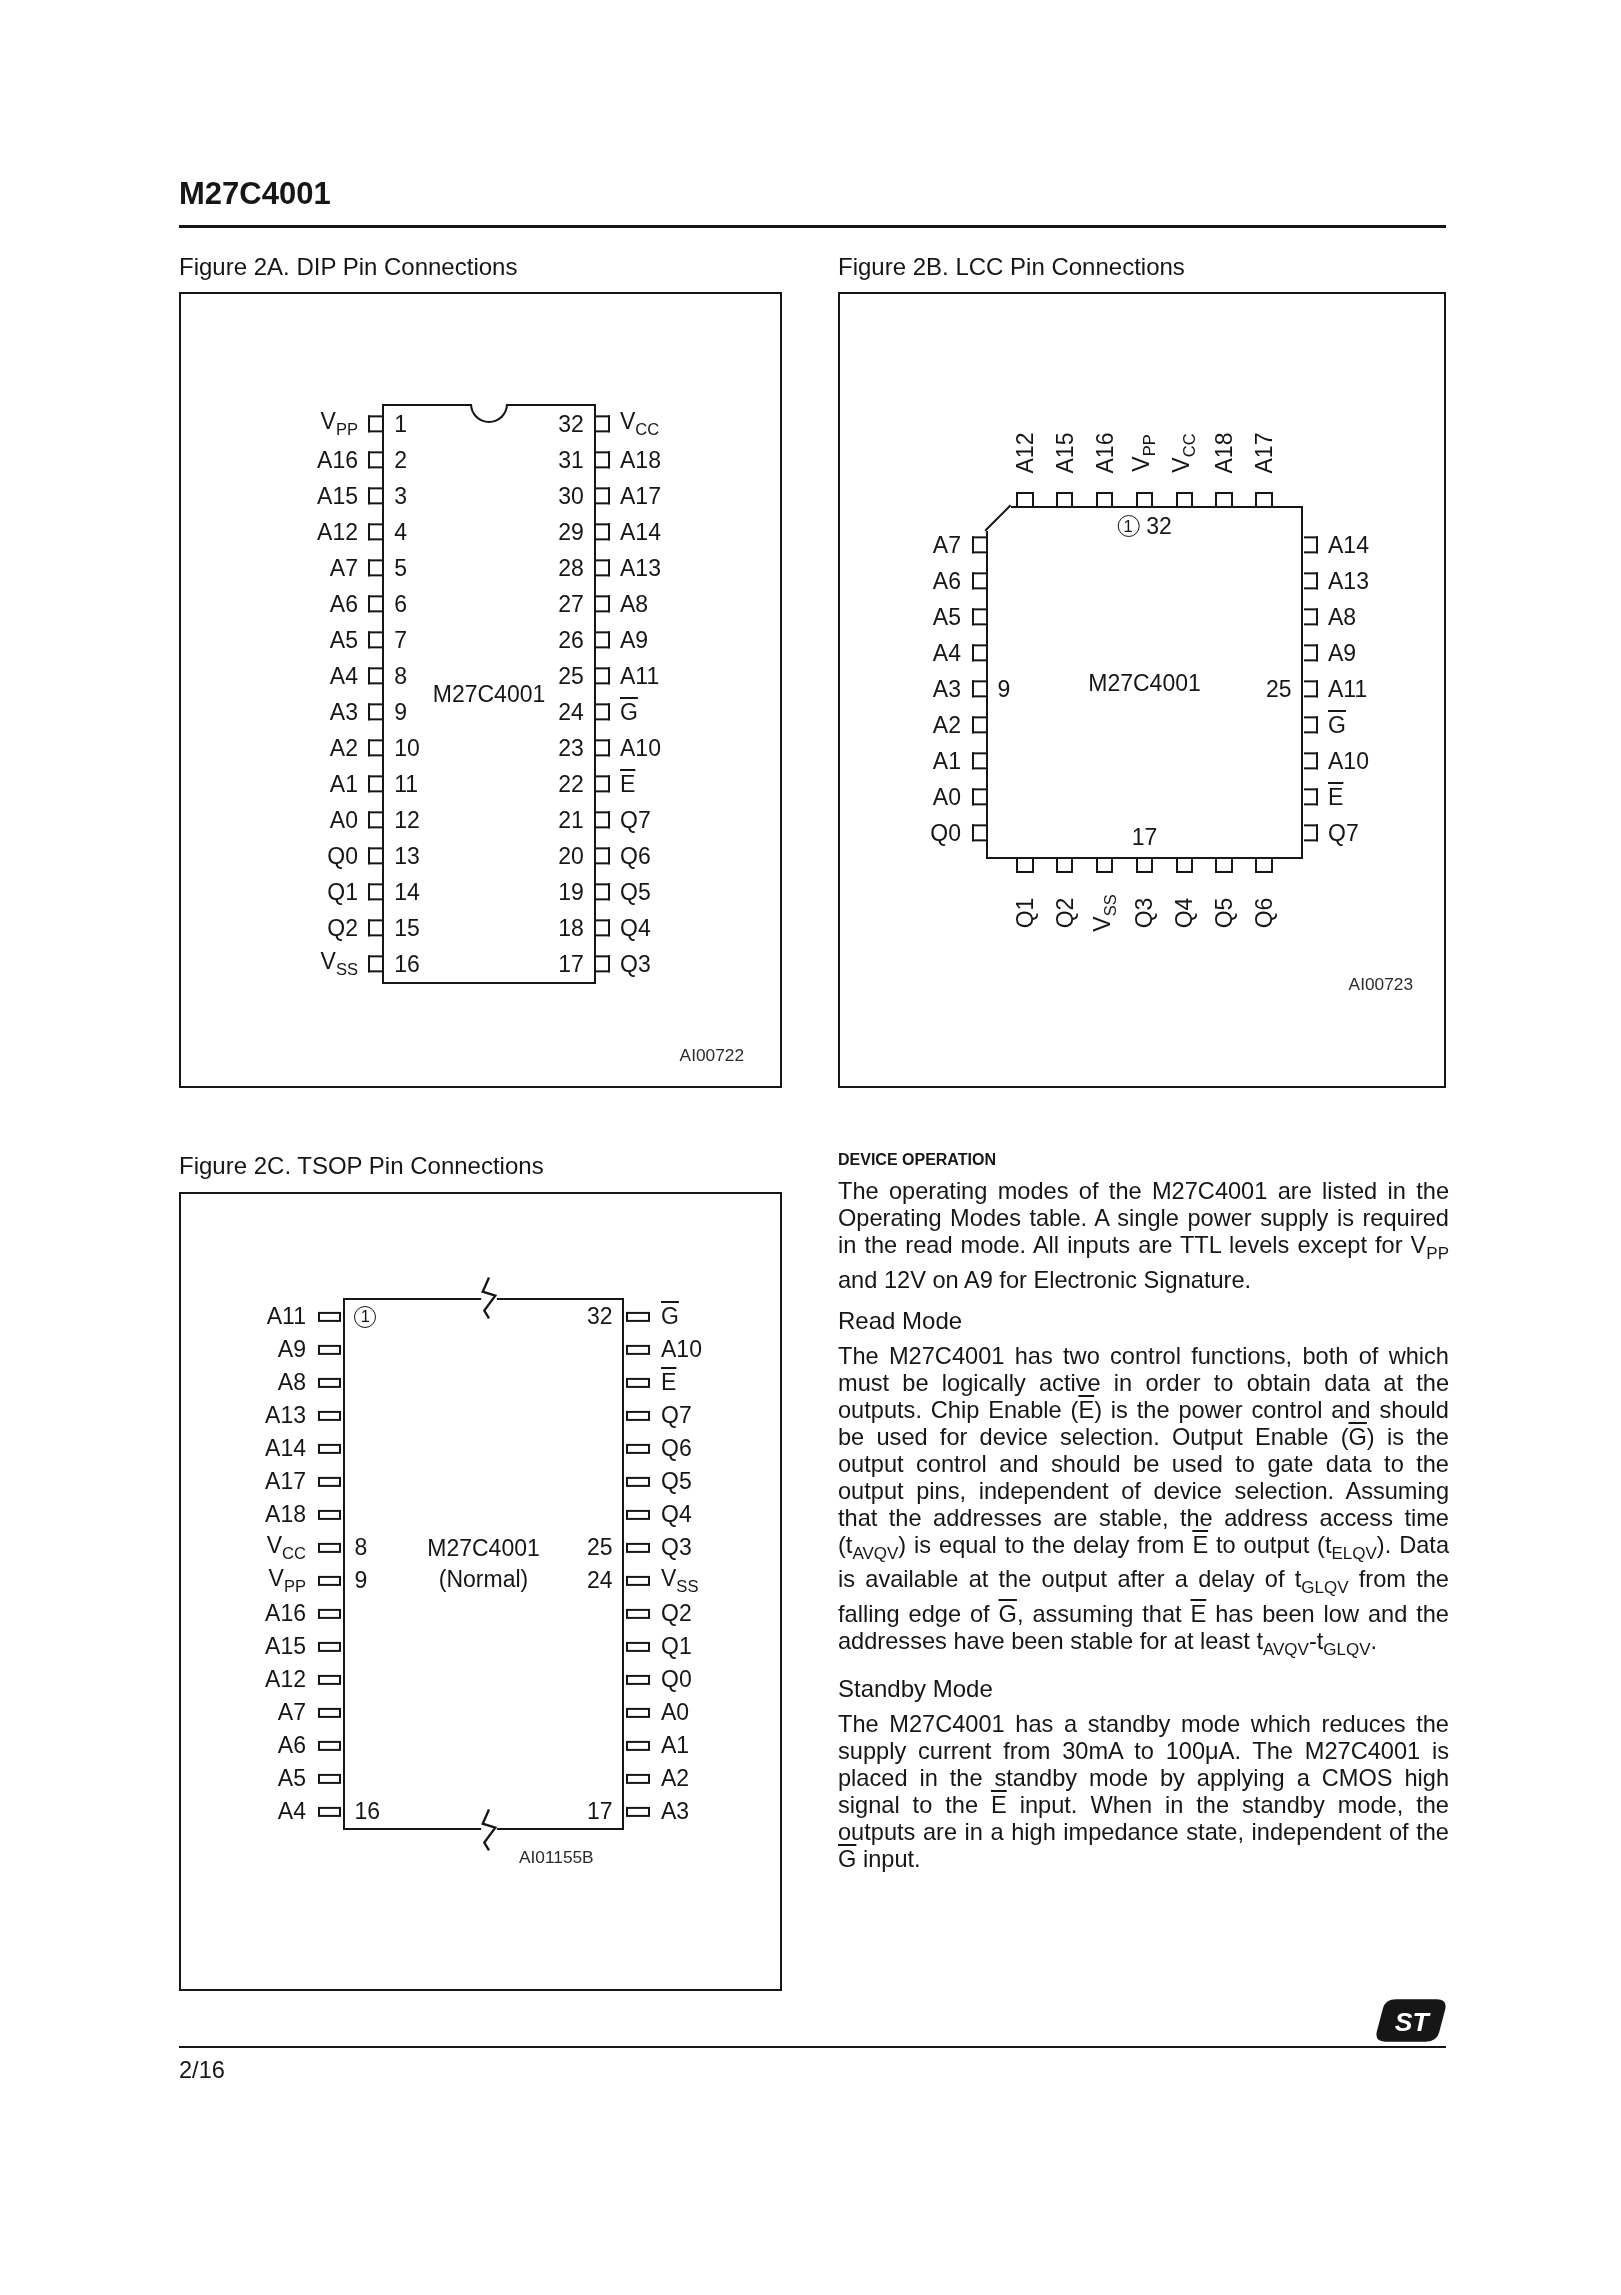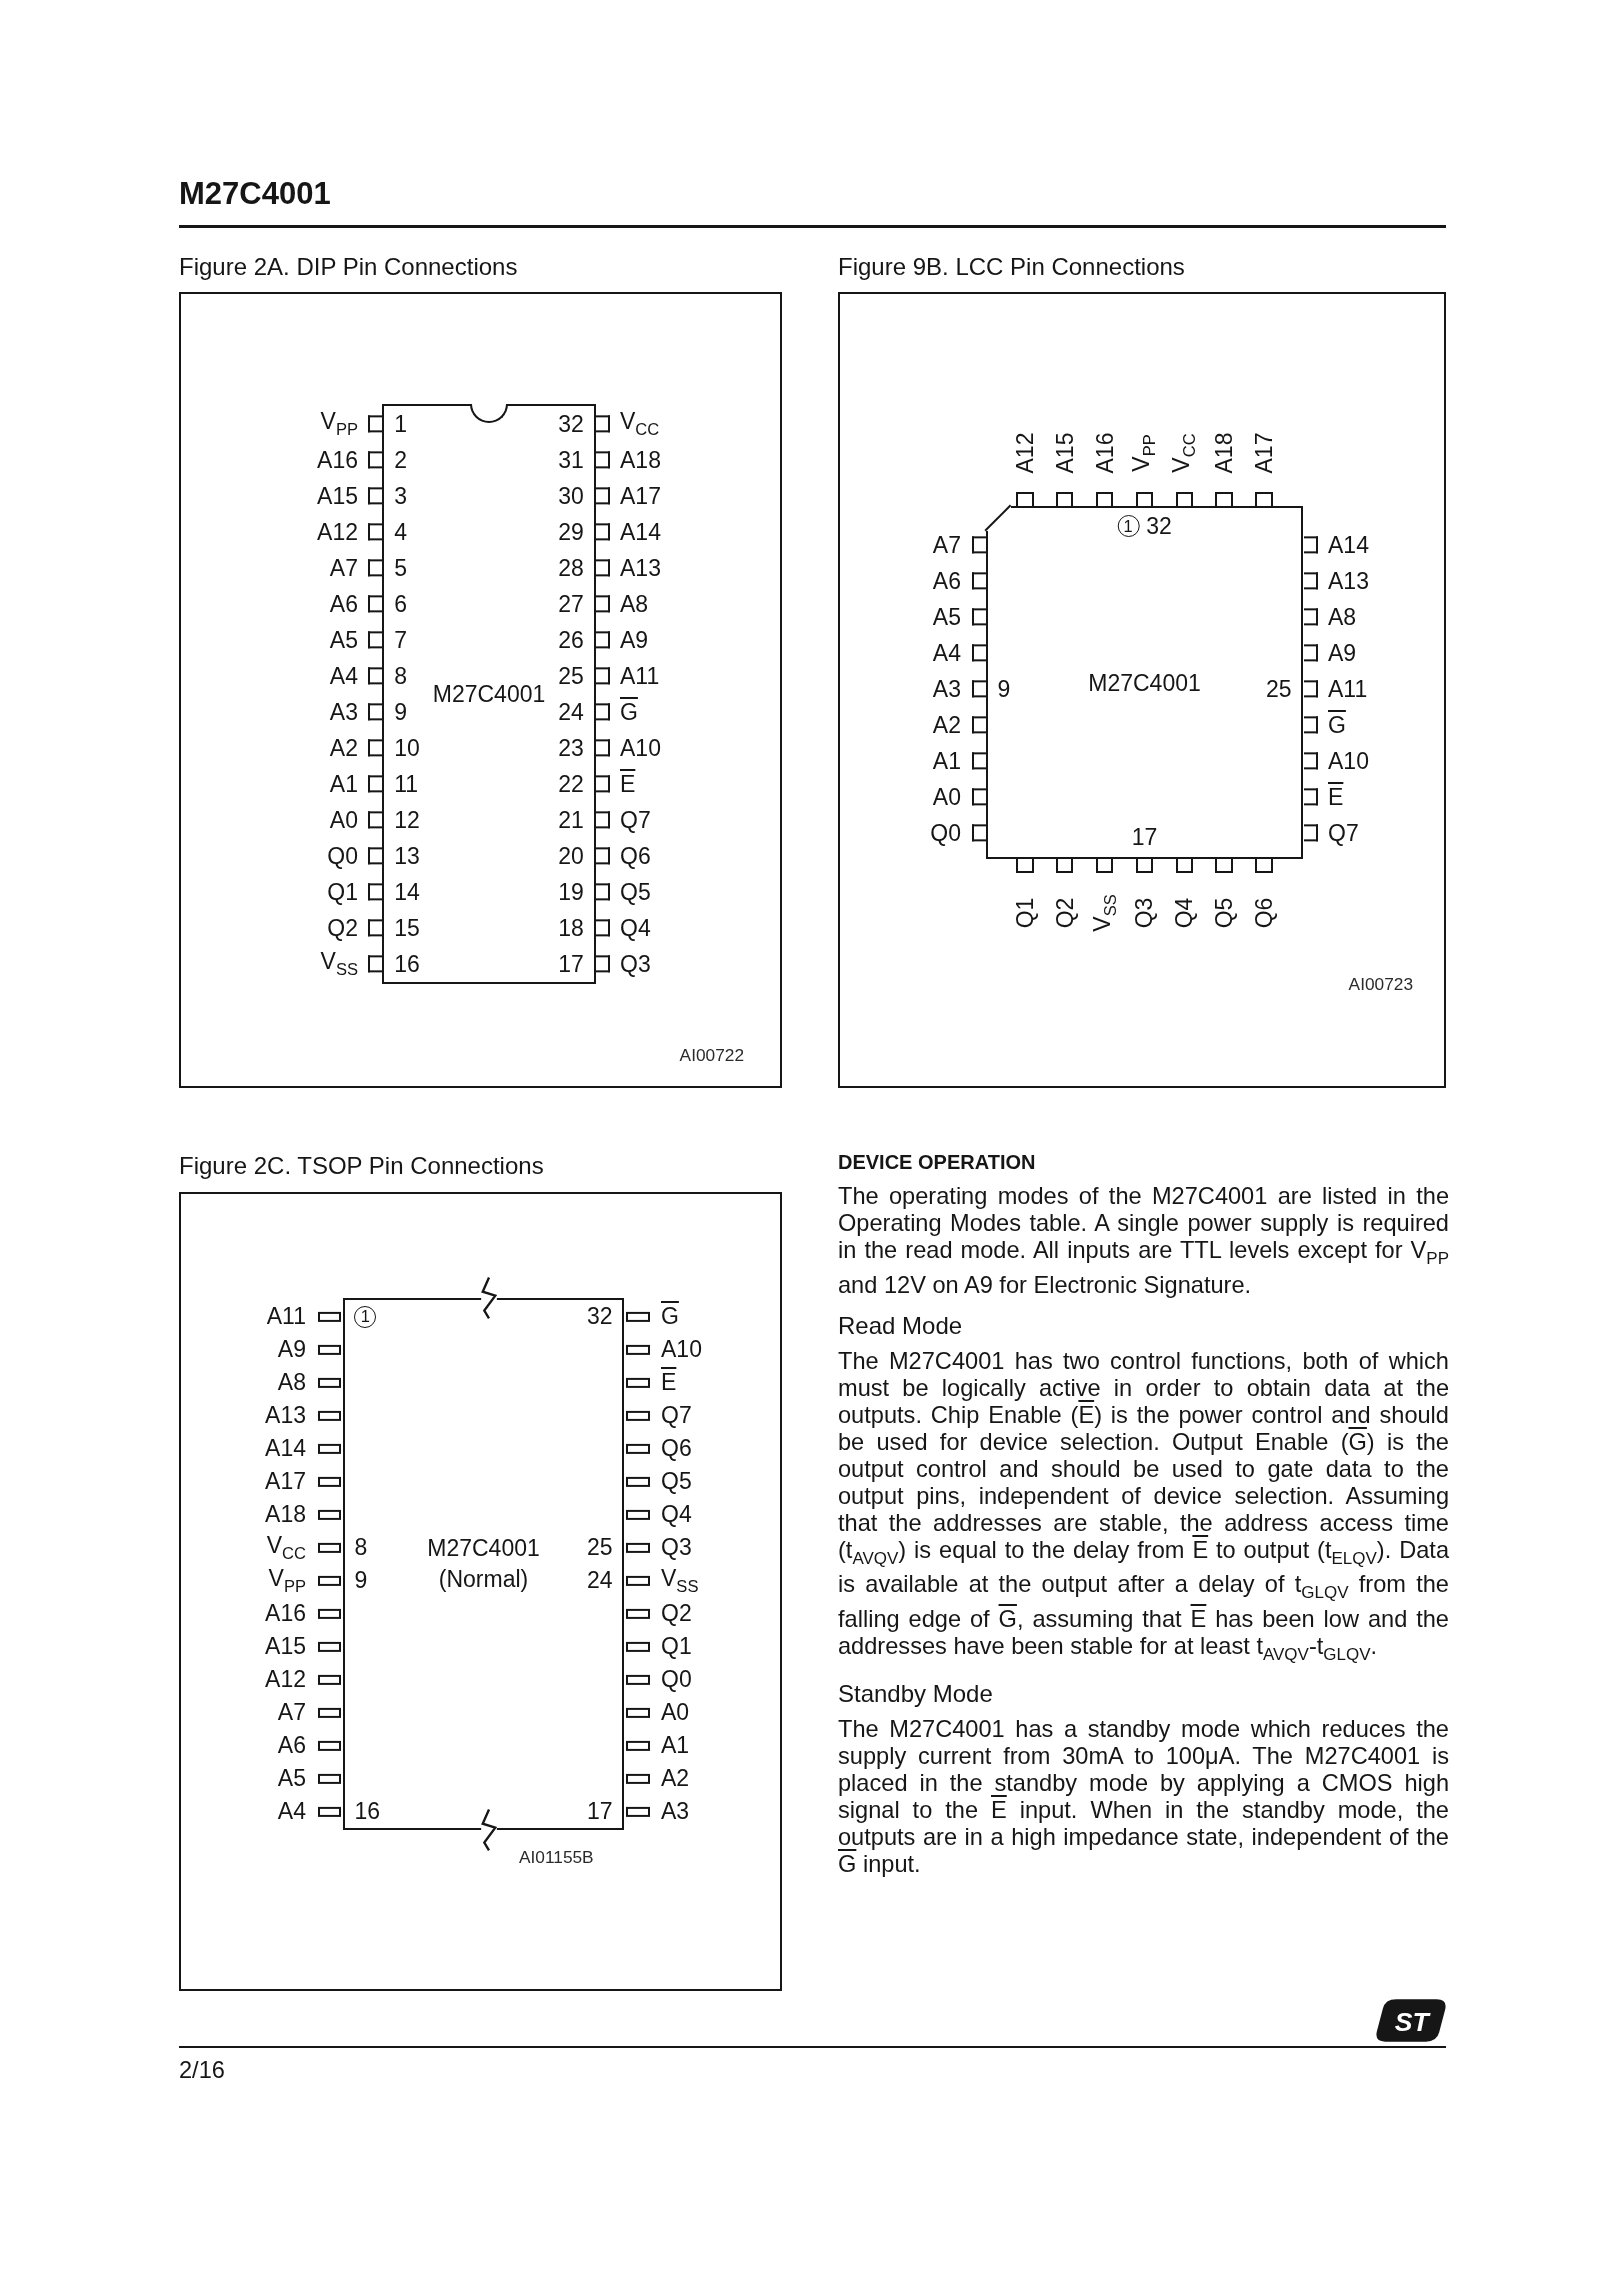--- a/index.html
+++ b/index.html
@@ -87,38 +87,38 @@
   .tlab-l{position:absolute;right:calc(100% + 39px);white-space:nowrap;}
   .tlab-r{position:absolute;left:calc(100% + 39px);white-space:nowrap;}
   .tsop-center{position:absolute;left:50%;top:50%;transform:translate(-50%,-50%);
                text-align:center;font-size:23px;line-height:31px;white-space:nowrap;}
   .zig{position:absolute;left:52%;transform:translateX(-50%);}
   .zig-top{top:-23.6px;}
   .zig-bot{bottom:-23.6px;}
 
   
   .rightcol{position:absolute;left:838px;top:1151px;width:611px;}
-  .rc-h1{font-size:20px;font-weight:bold;margin-bottom:9.4px;}
+  .rc-h1{font-size:16px;font-weight:bold;margin-bottom:9.4px;}
   .rc-h2{font-size:24px;font-weight:normal;margin:12.6px 0 7.9px;}
   .rc-p{font-size:23.6px;line-height:27px;text-align:justify;margin-bottom:6.3px;}
 
   
   .footrule{position:absolute;left:179px;top:2046px;width:1267px;border-top:2.4px solid #161616;}
   .pagenum{position:absolute;left:179px;top:2057px;font-size:23.6px;}
   .logo{position:absolute;left:1375px;top:1997px;width:72px;height:47px;}
 </style>
 </head>
 <body>
 
 <div class="page">
 
   <div class="hdr">M27C4001</div>
 
   <div class="figtitle" id="t2a">Figure 2A. DIP Pin Connections</div>
-  <div class="figtitle" id="t2b">Figure 9B. LCC Pin Connections</div>
+  <div class="figtitle" id="t2b">Figure 2B. LCC Pin Connections</div>
   <div class="figtitle" id="t2c">Figure 2C. TSOP Pin Connections</div>
 
   <div class="figbox" id="box2a">
     <div class="dip-chip">
       <div class="dip-notch"></div>
       <div class="dip-center">M27C4001</div>
     <div class="dip-row">
           <span class="dlab dlab-l">V<sub>PP</sub></span>
           <span class="dpin dpin-l"></span>
           <span class="dnum dnum-l">1</span>

